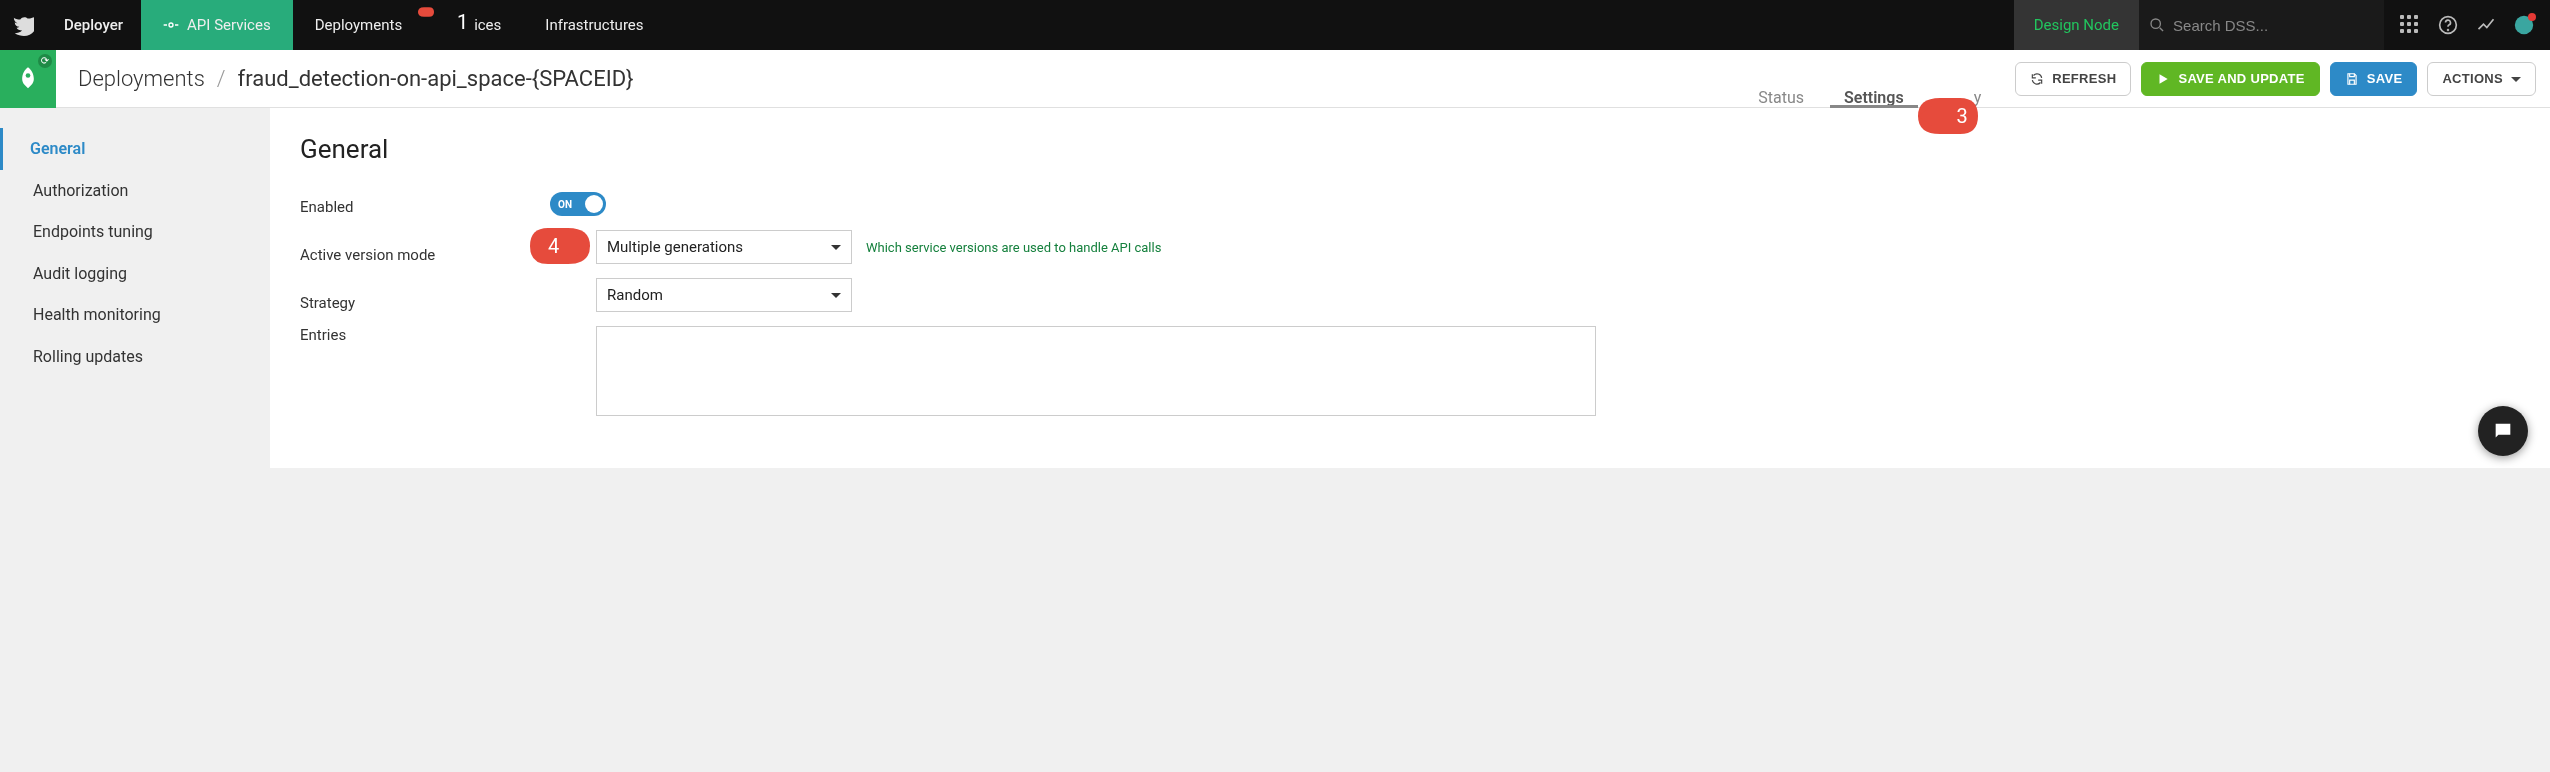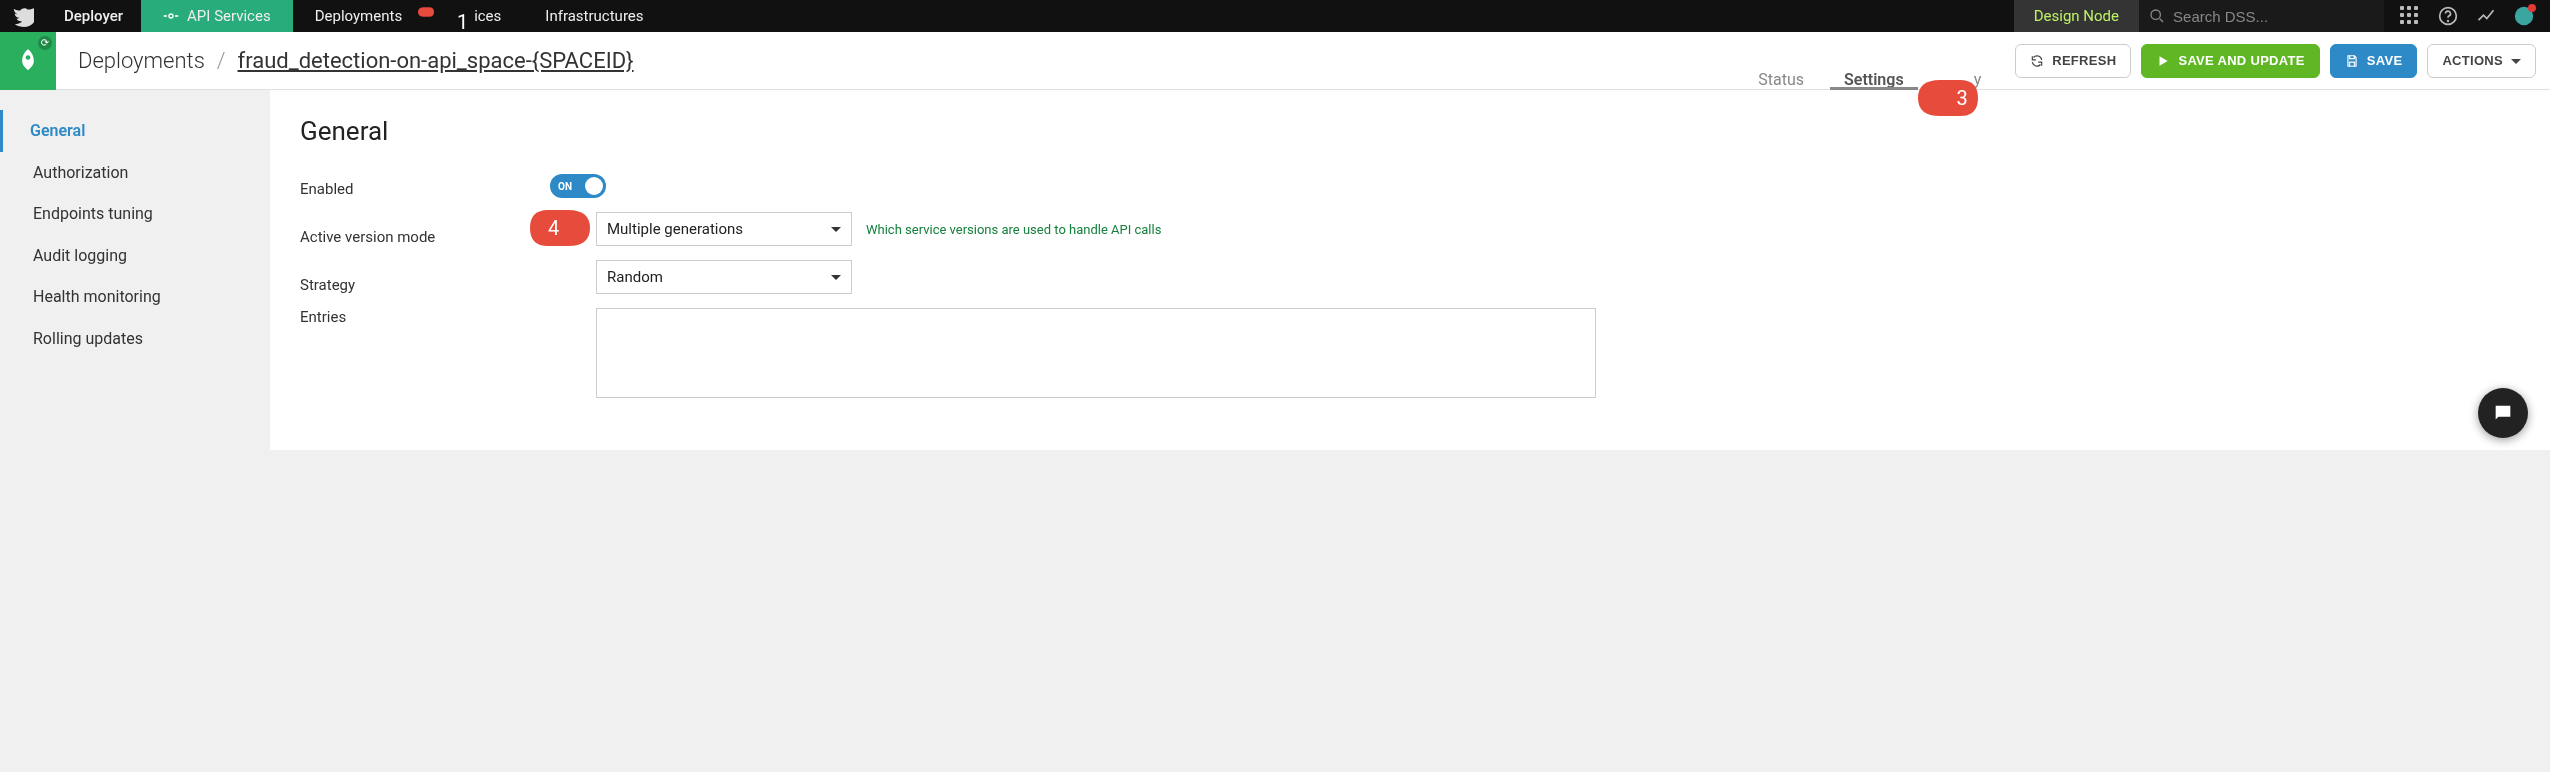--- a/index.html
+++ b/index.html
@@ -1,21 +1,21 @@
 <!DOCTYPE html>
 <html><head>
 <meta charset="utf-8">
 <style>
   * { box-sizing: border-box; margin: 0; padding: 0; }
   body { font-family: -apple-system, BlinkMacSystemFont, "Segoe UI", Roboto, Helvetica, Arial, sans-serif; background: #f0f0f0; color: #222; }
 
   
   .topnav {
     background: #111;
-    height: 32px;
+    height: 50px;
     display: flex;
     align-items: stretch;
     color: #fff;
     font-size: 15px;
   }
   .topnav .logo {
     width: 46px;
     display: flex;
     align-items: center;
     justify-content: center;
@@ -39,21 +39,21 @@
   .topnav .tab.active {
     background: #28ac7b; 
   }
   .topnav .tab svg { width: 16px; height: 16px; }
   .topnav .spacer { flex: 1; }
   .topnav .node-pill {
     background: #343434;
     display: flex;
     align-items: center;
     padding: 0 20px;
-    color: #bef264;
+    color: #22c55e;
   }
   .topnav .search {
     display: flex;
     align-items: center;
     padding: 0 10px;
     min-width: 230px;
     background: #1a1a1a;
   }
   .topnav .search input {
     background: transparent;
@@ -98,21 +98,21 @@
   .subheader .crumb {
     padding: 0 22px;
     font-size: 22px;
     font-weight: 300;
     display: flex;
     align-items: center;
     gap: 12px;
     color: #333;
   }
   .subheader .sep { color: #999; font-weight: 300; }
-  .subheader .crumb .name { font-weight: 400; text-decoration: underline; }
+  .subheader .crumb .name { font-weight: 400; }
   .subheader .pagetabs {
     margin-left: auto;
     display: flex;
     align-items: flex-end;
     height: 100%;
     gap: 0;
   }
   .subheader .pagetabs .ptab {
     padding: 0 20px;
     display: flex;

